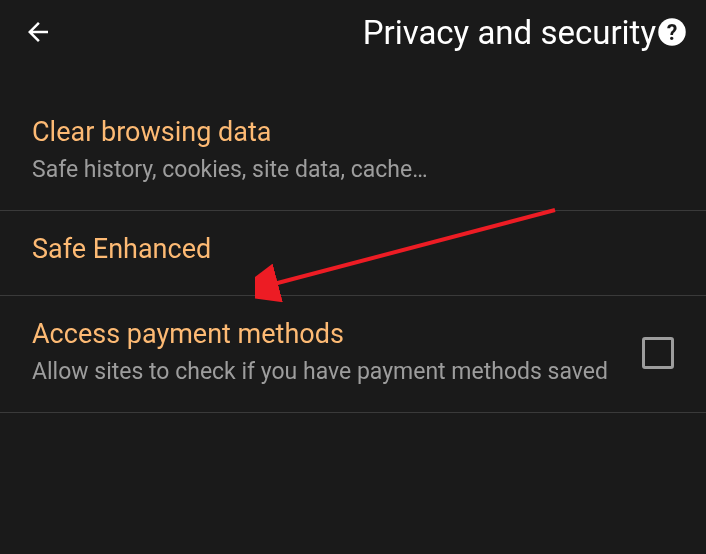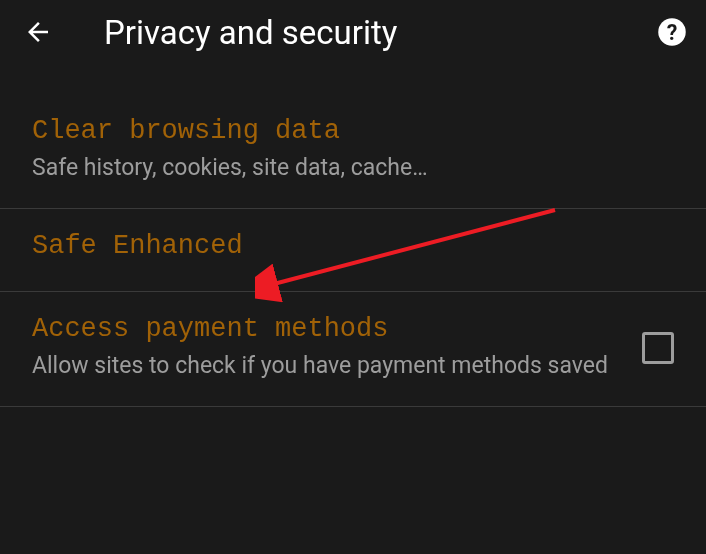--- a/index.html
+++ b/index.html
@@ -15,20 +15,21 @@
       color: #ffffff;
       overflow: hidden;
       position: relative;
     }
     .header {
       display: flex;
       align-items: center;
       padding: 4px 18px 12px 18px;
       height: 72px;
       background: #1a1a1a;
+      text-align: right;
     }
     .back-arrow {
       width: 40px;
       height: 40px;
       display: flex;
       align-items: center;
       justify-content: center;
       cursor: pointer;
       margin-right: 46px;
     }
@@ -55,23 +56,22 @@
       display: flex;
       align-items: center;
       cursor: pointer;
     }
     .setting-content {
       flex: 1;
     }
     .setting-title {
       font-size: 27px;
       font-weight: 400;
-      color: #a16207;
+      color: #fdba74;
       margin-bottom: 6px;
-      font-family: Liberation Mono, monospace;
     }
     .setting-subtitle {
       font-size: 23px;
       font-weight: 400;
       color: #9d9d9d;
       line-height: 1.4;
     }
     .checkbox {
       width: 32px;
       height: 32px;

